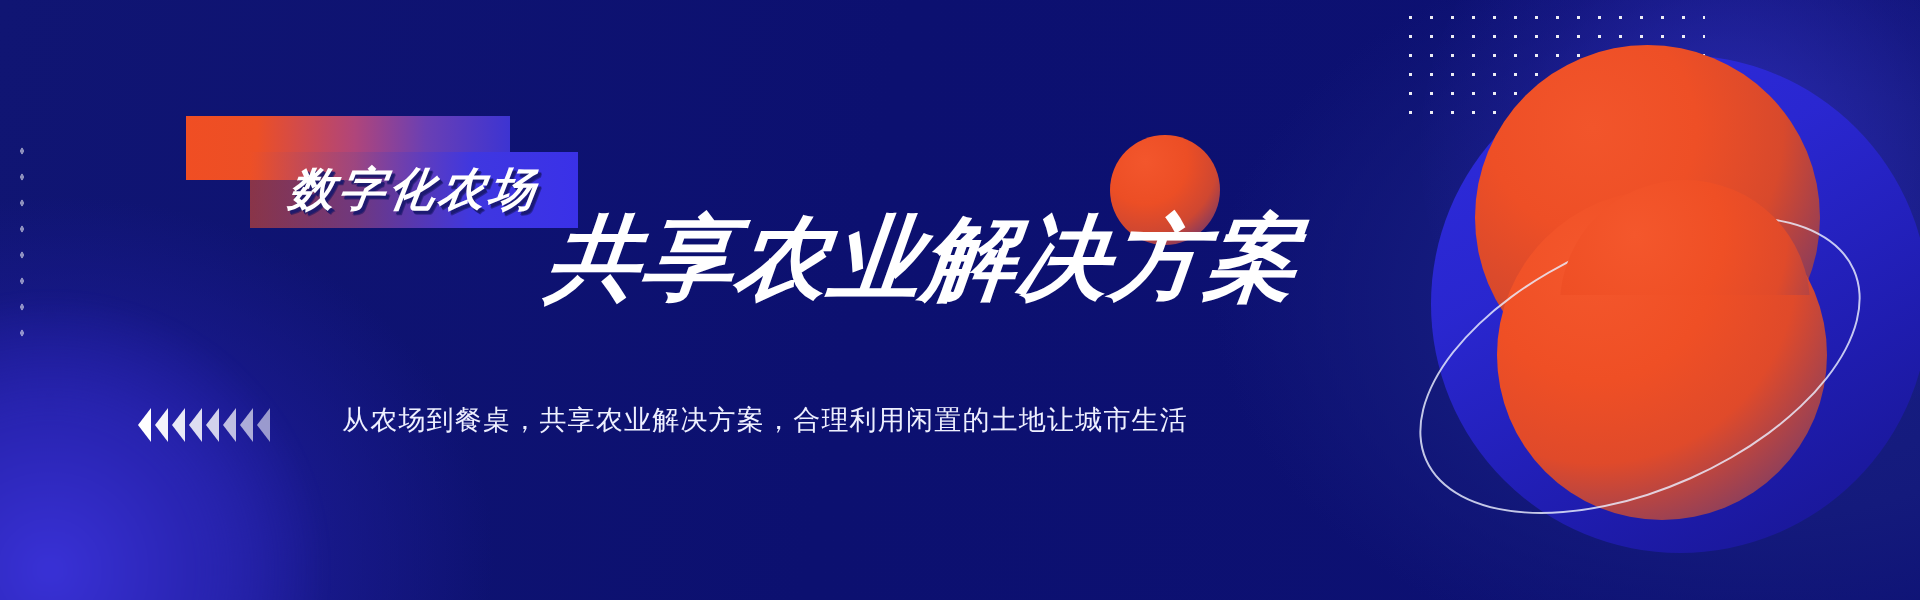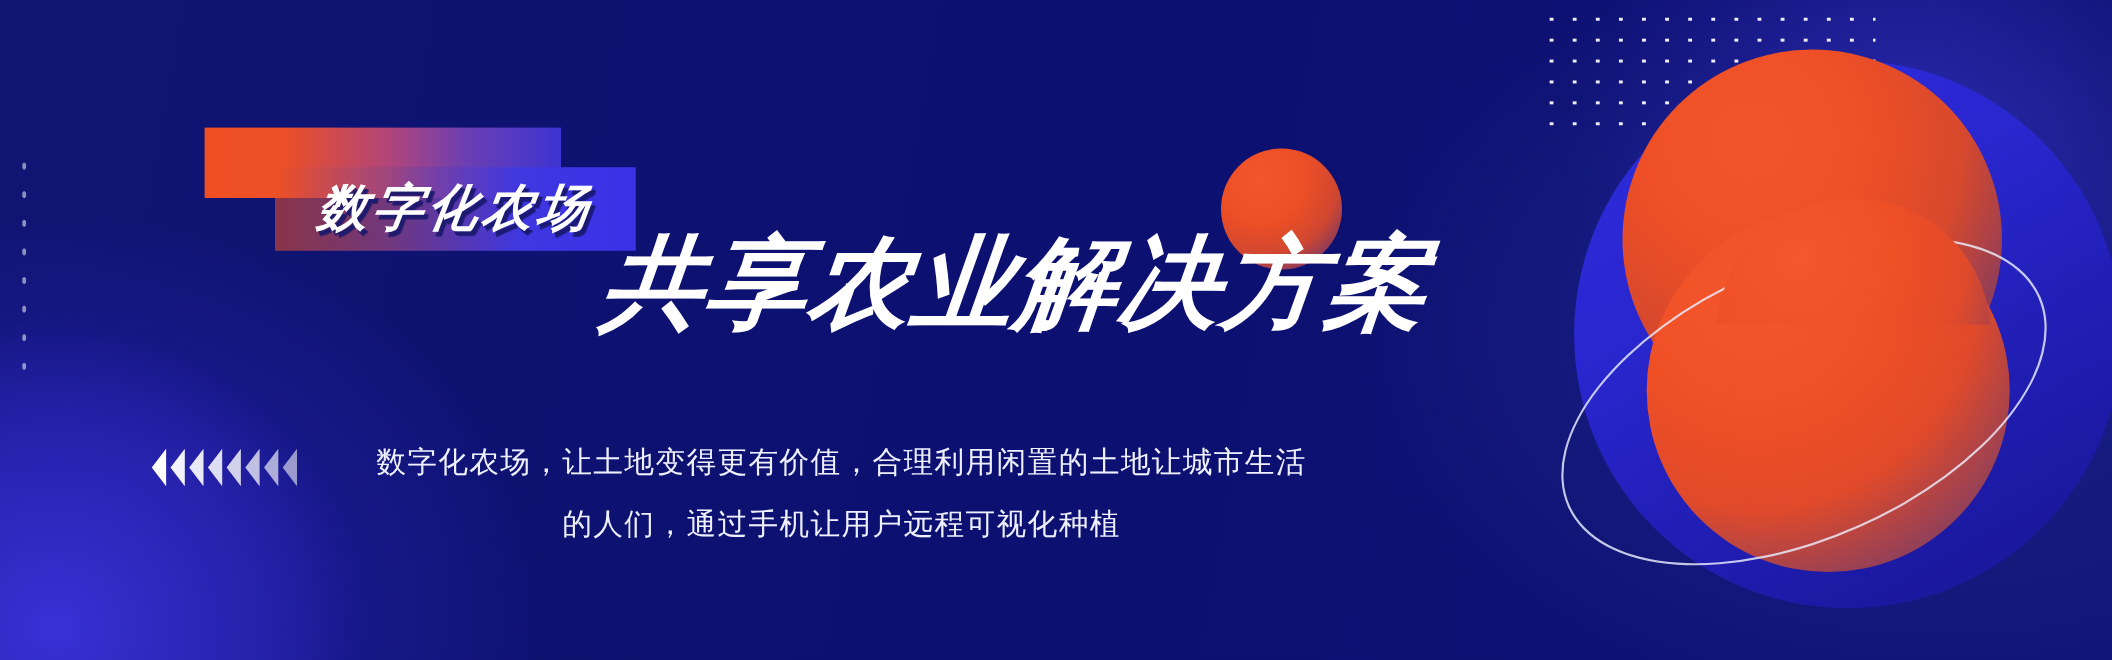--- a/index.html
+++ b/index.html
@@ -207,17 +207,16 @@
 
   <div class="badge-wrap">
     <div class="badge-bar"></div>
     <div class="badge-plate"></div>
     <div class="badge-text">数字化农场</div>
   </div>
 
   <div class="heading">共享农业解决方案</div>
 
   <div class="subtitle">
-    <span class="line">数字化农场，让土地变得更有价值，合理利用闲置的土地让城市生活</span>
-    <span class="line">的人们，通过手机让用户远程可视化种植</span>
+    <span class="line">从农场到餐桌，共享农业解决方案，合理利用闲置的土地让城市生活</span>
   </div>
 
 </div>
 
 </body></html>

